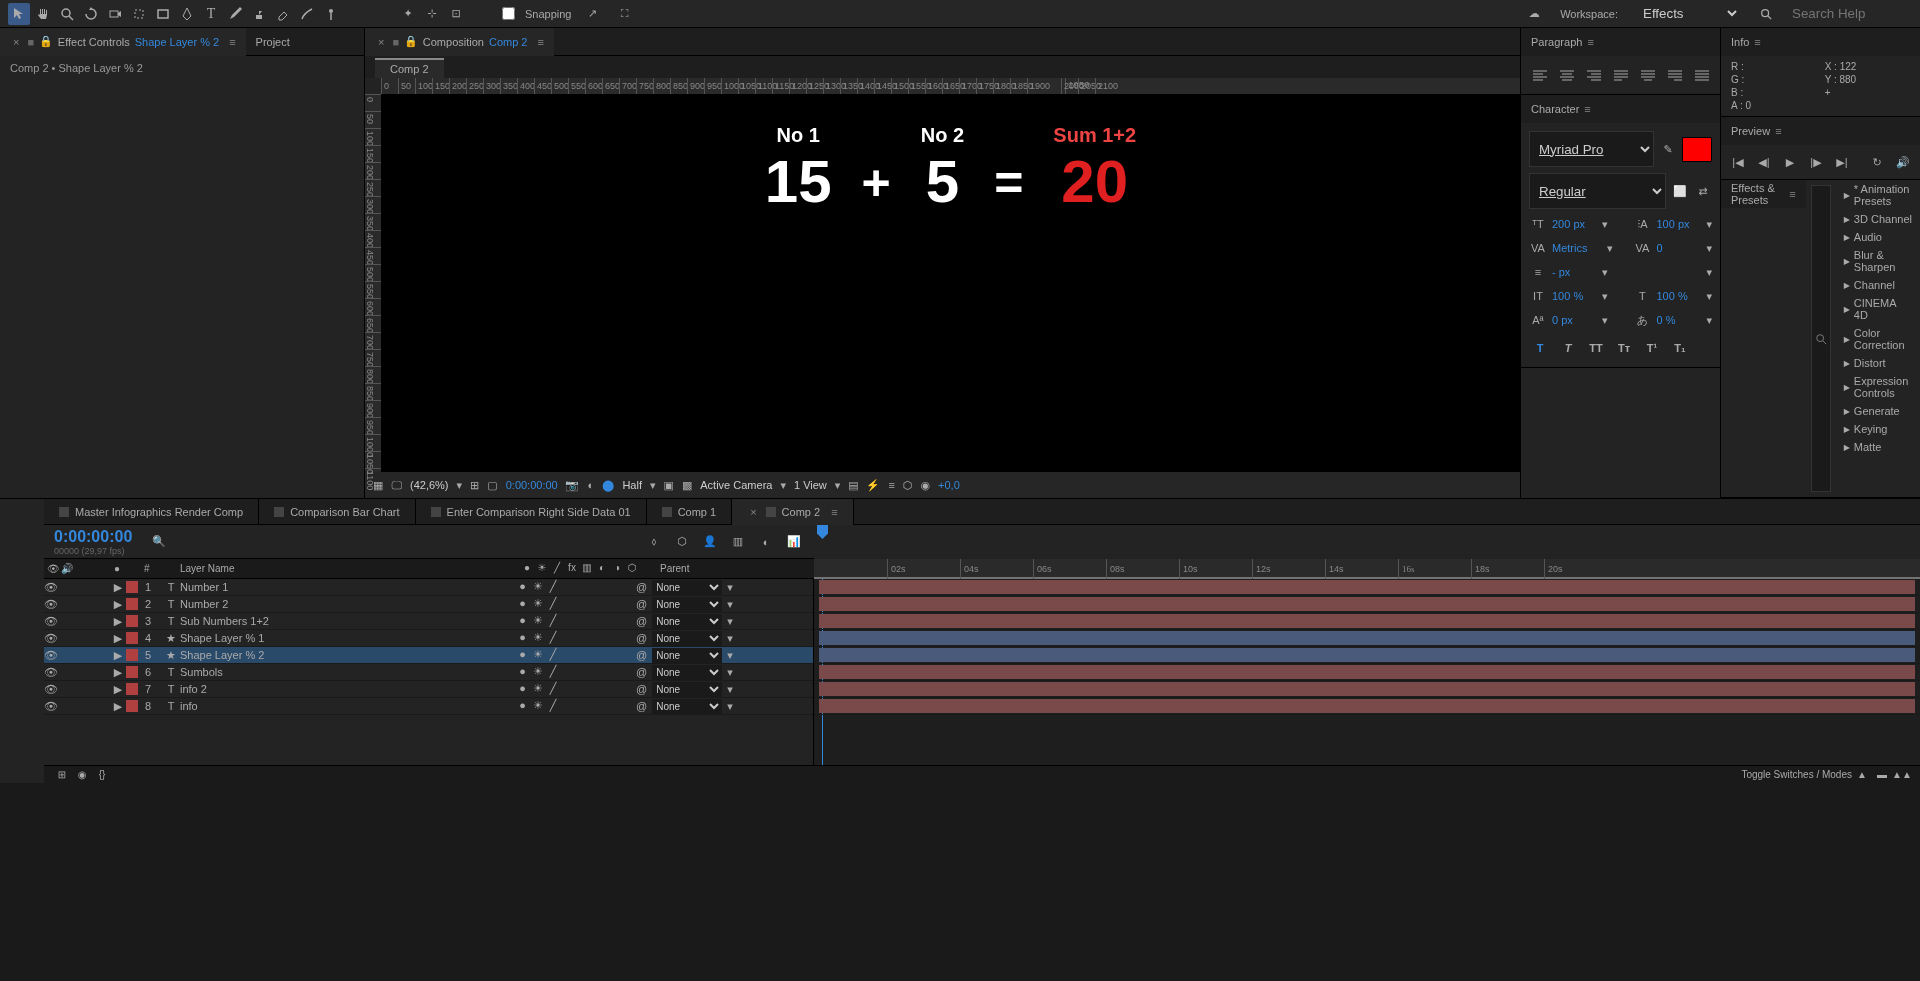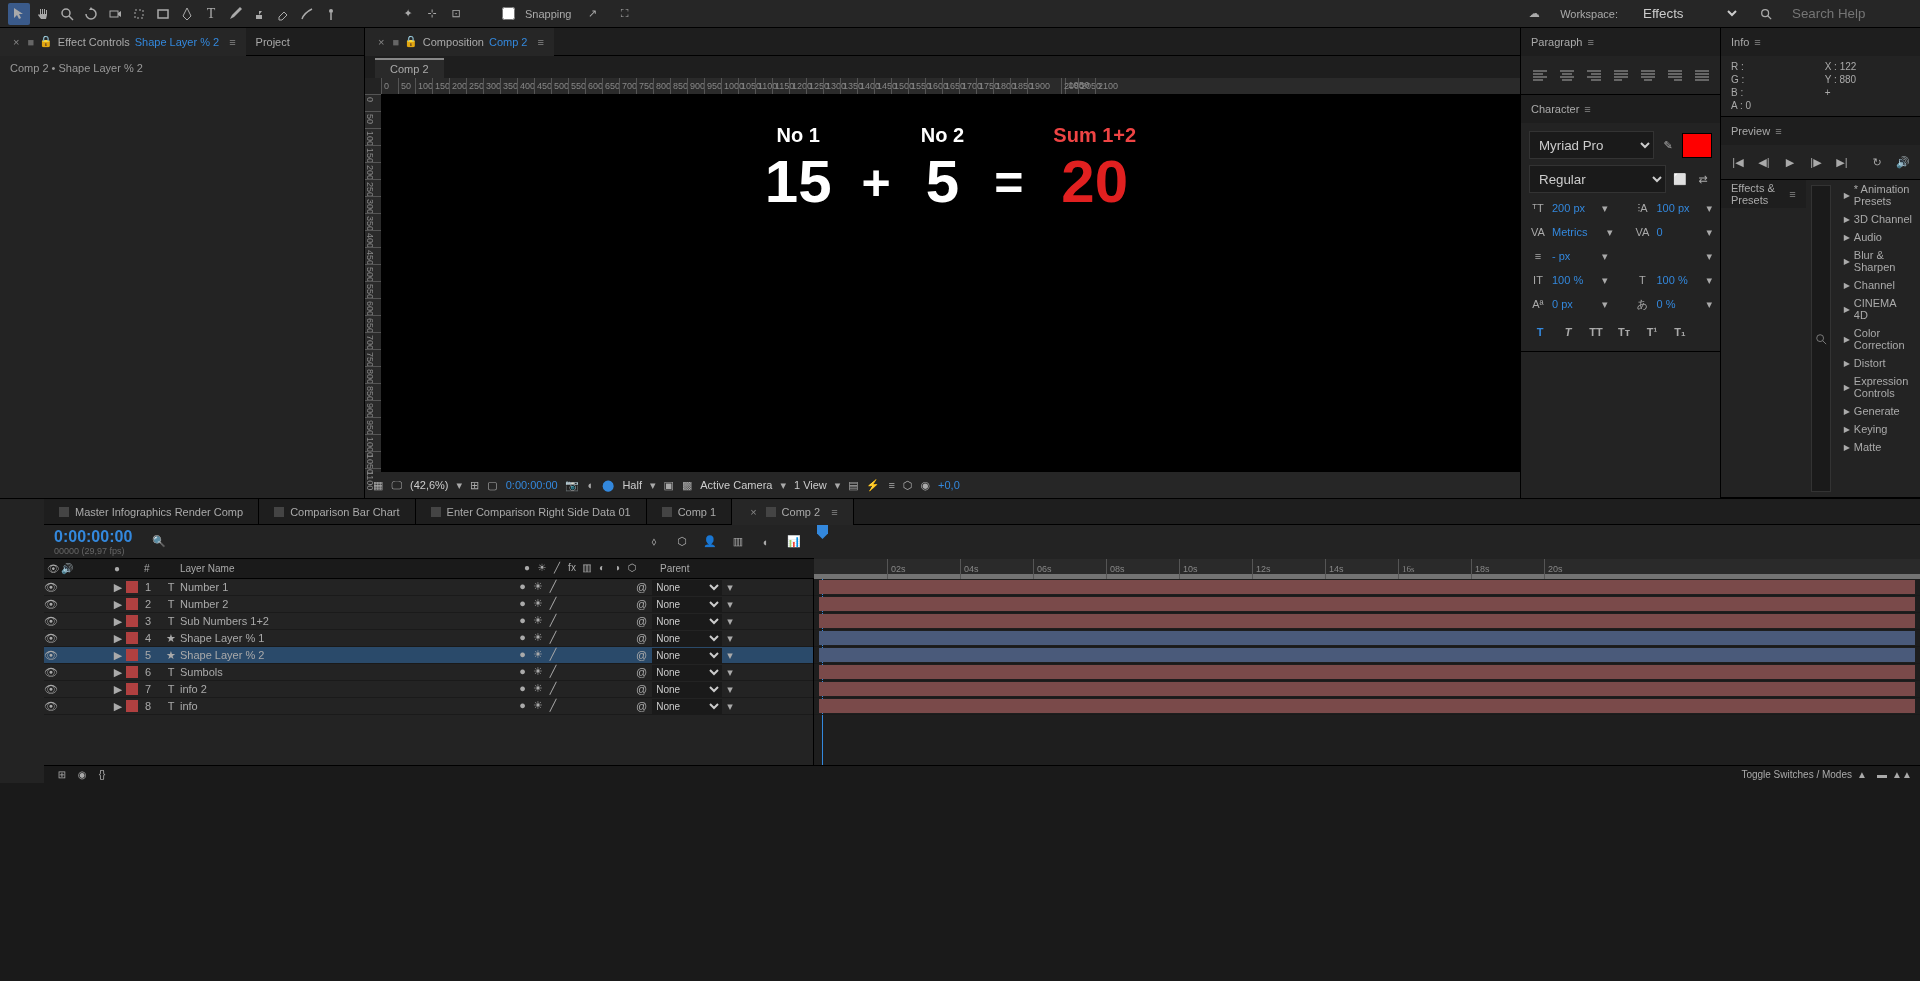--- a/index.html
+++ b/index.html
@@ -57,21 +57,21 @@
 .comp-footer { height: 26px; background: #262626; display: flex; align-items: center; gap: 8px; padding: 0 8px; font-size: 11px; }
 .footer-dd { color: #ccc; cursor: pointer; }
 
 
 .panel-section { border-bottom: 1px solid #000; }
 .panel-header { height: 28px; display: flex; align-items: center; padding: 0 10px; background: #1e1e1e; cursor: pointer; }
 .panel-body { padding: 8px; }
 .para-aligns { display: flex; gap: 6px; }
 .align-btn { width: 22px; height: 22px; display: flex; align-items: center; justify-content: center; cursor: pointer; border: 1px solid transparent; }
 .char-row { display: flex; align-items: center; gap: 5px; margin-bottom: 6px; }
-.char-dd { flex: 1; background: #1a1a1a; border: 1px solid #333; color: #ccc; padding: 2px 5px; height: 28px; }
+.char-dd { flex: 1; background: #1a1a1a; border: 1px solid #333; color: #ccc; padding: 2px 5px; height: 36px; text-decoration: underline; }
 .char-input { width: 45px; background: transparent; border: none; color: #3388dd; font-size: 11px; }
 .char-icon { width: 18px; height: 18px; display: flex; align-items: center; justify-content: center; }
 .color-swatch { width: 30px; height: 25px; background: #ff0000; border: 1px solid #000; cursor: pointer; }
 .faux-btns { display: flex; gap: 6px; margin-top: 8px; }
 .faux-btn { width: 22px; height: 22px; display: flex; align-items: center; justify-content: center; cursor: pointer; font-weight: bold; }
 .faux-btn.active { color: #3388dd; }
 
 .info-grid { display: grid; grid-template-columns: auto auto; gap: 2px 20px; font-size: 10px; padding: 5px 10px; }
 .preview-ctrls { display: flex; gap: 8px; padding: 8px; align-items: center; }
 .play-btn { width: 18px; height: 18px; cursor: pointer; display: flex; align-items: center; justify-content: center; }
@@ -101,21 +101,21 @@
 .av-cell { width: 12px; text-align: center; }
 .layer-expand { width: 12px; text-align: center; cursor: pointer; }
 .layer-color { width: 12px; height: 12px; margin: 0 2px; }
 .layer-num { width: 16px; text-align: center; }
 .layer-type-icon { width: 16px; text-align: center; }
 .layer-name { flex: 0 0 340px; padding-left: 4px; }
 .layer-switches { width: 120px; display: flex; gap: 2px; }
 .sw-cell { width: 14px; height: 14px; text-align: center; }
 .layer-parent { width: 110px; display: flex; align-items: center; gap: 5px; }
 .parent-dd { background: #1a1a1a; border: none; color: #ccc; width: 70px; height: 15px; font-size: 10px; }
-.time-ruler { height: 20px; background: #2a2a2a; position: relative; font-size: 9px; color: #888; border-bottom: 5px solid #737373; }
+.time-ruler { height: 20px; background: #2a2a2a; position: relative; font-size: 9px; color: #888; border-bottom: 2px solid #737373; }
 .time-tick { position: absolute; border-left: 1px solid #555; padding-left: 3px; height: 20px; line-height: 20px; }
 .track-area { position: relative; }
 .track-bar { height: 17px; border-bottom: 1px solid #1a1a1a; position: relative; }
 .track-fill { position: absolute; left: 5px; right: 5px; top: 1px; bottom: 1px; }
 .track-fill.txt { background: #7a4a4a; }
 .track-fill.shp { background: #4a5a7a; }
 .playhead { position: absolute; left: 8px; top: 0; bottom: 0; width: 1px; background: #3388dd; }
 .playhead-head { position: absolute; left: 3px; top: 0; width: 11px; height: 14px; background: #3388dd; clip-path: polygon(0 0, 100% 0, 100% 60%, 50% 100%, 0 60%); }
 .tl-footer { height: 18px; background: #1a1a1a; display: flex; align-items: center; padding: 0 8px; font-size: 10px; border-top: 1px solid #000; }
 

